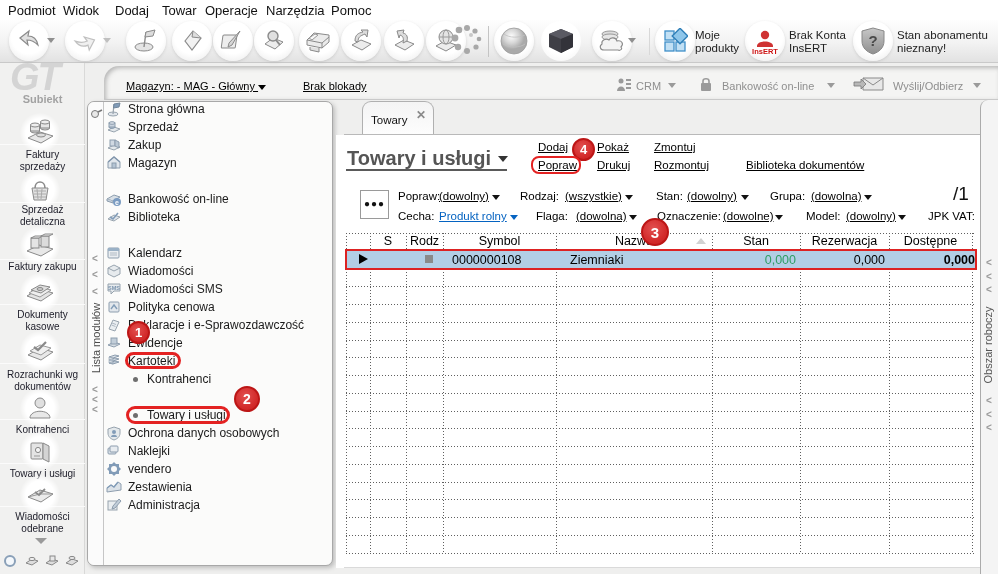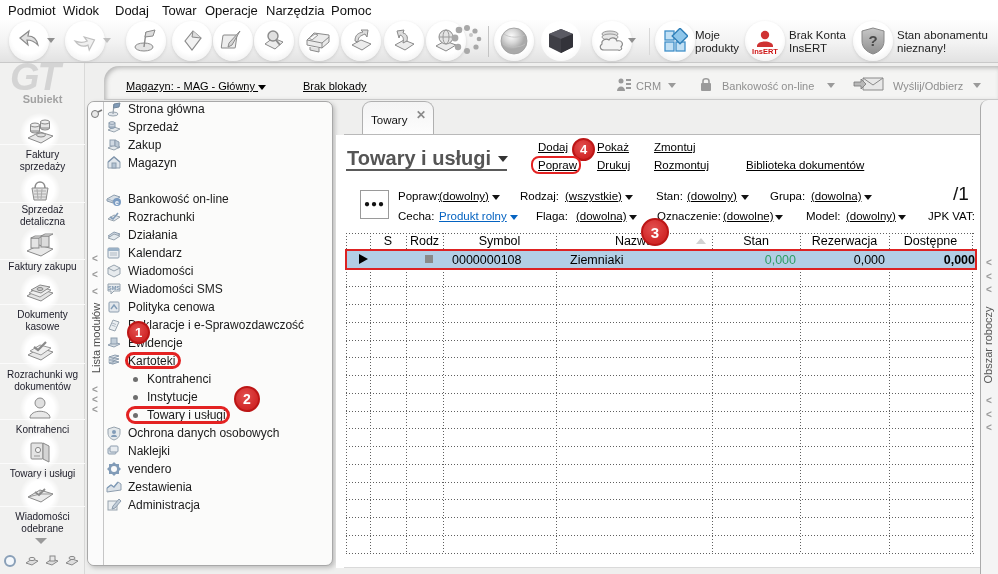--- a/index.html
+++ b/index.html
@@ -457,28 +457,21 @@
           <circle cx="11" cy="11" r="4" fill="#4f86c6"></circle>
           <text x="11" y="14" font-size="7" fill="#fff" text-anchor="middle" font-family="Liberation Sans" font-weight="bold">e</text>
         </svg>
         <span class="tlabel">Bankowość on-line</span>
       </div>
     <div class="treeitem" style="top:107px">
         <svg width="16" height="16" viewBox="0 0 16 16">
           <path d="M2 10 L8 6 L14 8 L8 12 Z" fill="#dbe3eb" stroke="#7a8ea0"></path>
           <path d="M4 8 L7 10 L12 4" fill="none" stroke="#5b87b5" stroke-width="1.6"></path>
         </svg>
-        <span class="tlabel">Rozrachunki</span>
-      </div>
-    <div class="treeitem" style="top:125px">
-        <svg width="16" height="16" viewBox="0 0 16 16">
-          <path d="M2 9 L8 5 L14 7 L8 11 Z" fill="#c3d2e2" stroke="#6c87a3"></path>
-          <path d="M2 11 L8 7 L14 9 L8 13 Z" fill="#dde6ee" stroke="#7a8ea0"></path>
-        </svg>
-        <span class="tlabel">Działania</span>
+        <span class="tlabel">Biblioteka</span>
       </div>
     <div class="treeitem" style="top:143px">
         <svg width="16" height="16" viewBox="0 0 16 16">
           <rect x="2" y="3" width="11" height="10" rx="1" fill="#e6ecf2" stroke="#6c87a3"></rect>
           <rect x="2" y="3" width="11" height="3" fill="#7aa0c4"></rect>
           <line x1="4" y1="8" x2="11" y2="8" stroke="#9ab"></line>
           <line x1="4" y1="10" x2="11" y2="10" stroke="#9ab"></line>
         </svg>
         <span class="tlabel">Kalendarz</span>
       </div>
@@ -523,24 +516,20 @@
           <path d="M3 4 L9 2 L13 3 L7 5 Z" fill="#cfdce9" stroke="#6c87a3"></path>
           <path d="M3 7 L9 5 L13 6 L7 8 Z" fill="#c0d0e0" stroke="#6c87a3"></path>
           <path d="M3 10 L9 8 L13 9 L7 11 Z" fill="#b0c4d8" stroke="#6c87a3"></path>
           <path d="M3 4 L3 10 L7 11 L7 5" fill="#a5bacd" stroke="#6c87a3" opacity="0.6"></path>
         </svg>
         <span class="tlabel">Kartoteki</span>
       </div>
     <div class="treeitem" style="top:269px">
         <span class="bullet"></span>
         <span class="blabel">Kontrahenci</span>
-      </div>
-    <div class="treeitem" style="top:287px">
-        <span class="bullet"></span>
-        <span class="blabel">Instytucje</span>
       </div>
     <div class="treeitem" style="top:305px">
         <span class="bullet"></span>
         <span class="blabel">Towary i usługi</span>
       </div>
     <div class="treeitem" style="top:341px">
         <svg width="16" height="16" viewBox="0 0 16 16">
           <rect x="2" y="5" width="8" height="6" rx="1" fill="#cfdce9" stroke="#6c87a3"></rect>
           <rect x="4" y="3" width="8" height="6" rx="1" fill="#e2e9f0" stroke="#6c87a3"></rect>
         </svg>

